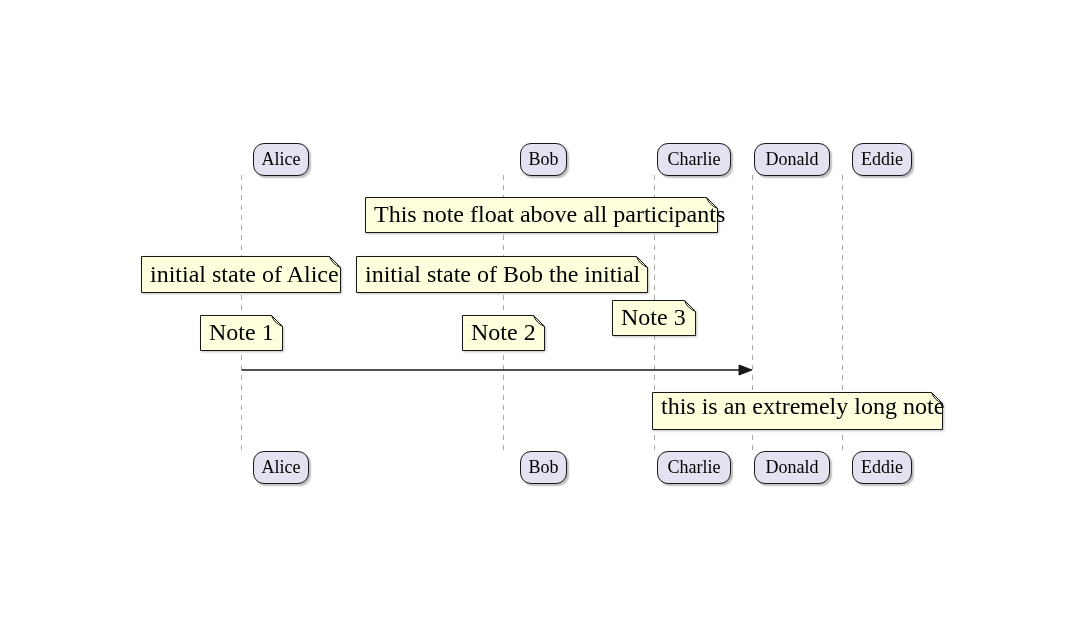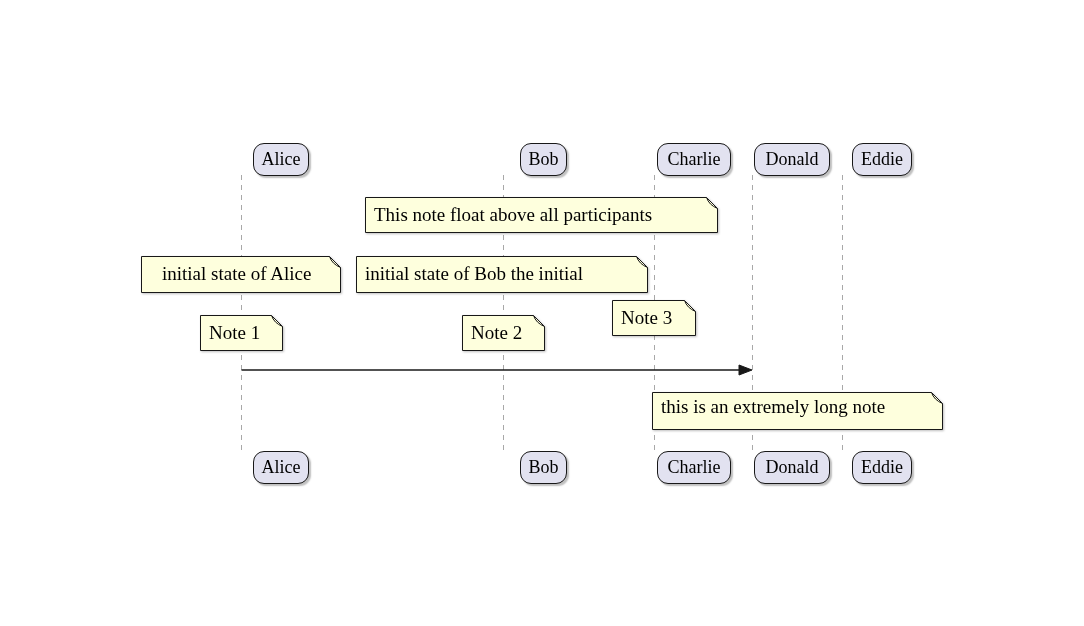--- a/index.html
+++ b/index.html
@@ -21,21 +21,21 @@
     display:flex;align-items:center;justify-content:center;
     font-size:18px;color:#000;
     box-shadow:2px 2px 1.5px rgba(0,0,0,0.25);
     margin-left:40px;
   }
 
   .note{position:absolute;display:flex;align-items:center;}
   .note svg{position:absolute;left:0;top:0;filter:drop-shadow(1.5px 1.5px 1px rgba(0,0,0,0.25));}
   .note .note-text{
     position:relative;z-index:1;margin-left:9px;margin-top:-1px;
-    font-size:19px;color:#000;white-space:nowrap;
+    font-size:24px;color:#000;white-space:nowrap;
   }
   .note path.body{fill:#FEFFDD;stroke:#181818;stroke-width:1;}
   .note path.crease{fill:none;stroke:#181818;stroke-width:1;}
 
   .arrow-svg{position:absolute;}
   .arrow-line{stroke:#181818;stroke-width:1.5;}
   .arrow-head{fill:#181818;stroke:#181818;}
 </style>
 </head>
 <body>
@@ -55,21 +55,21 @@
   <div class="participant" style="left:812px;top:143px;width:60px;">Eddie</div>
 
   <div class="note" style="left:365px;top:197px;width:353px;height:36px;">
     <svg width="353" height="36" viewBox="0 0 353 36">
       <path class="body" d="M0.5,0.5 L341.5,0.5 L352.5,11.5 L352.5,35.5 L0.5,35.5 Z"></path>
       <path class="crease" d="M341.5,0.5 Q344,8 352.5,11.5"></path>
     </svg>
     <span class="note-text">This note float above all participants</span>
   </div>
 
-  <div class="note" style="left:141px;top:256px;width:200px;height:37px;padding-left:12px;">
+  <div class="note" style="left:141px;top:256px;width:200px;height:37px;">
     <svg width="200" height="37" viewBox="0 0 200 37">
       <path class="body" d="M0.5,0.5 L188.5,0.5 L199.5,11.5 L199.5,36.5 L0.5,36.5 Z"></path>
       <path class="crease" d="M188.5,0.5 Q191,8 199.5,11.5"></path>
     </svg>
     <span class="note-text">initial state of Alice</span>
   </div>
 
   <div class="note" style="left:356px;top:256px;width:292px;height:37px;">
     <svg width="292" height="37" viewBox="0 0 292 37">
       <path class="body" d="M0.5,0.5 L280.5,0.5 L291.5,11.5 L291.5,36.5 L0.5,36.5 Z"></path>

